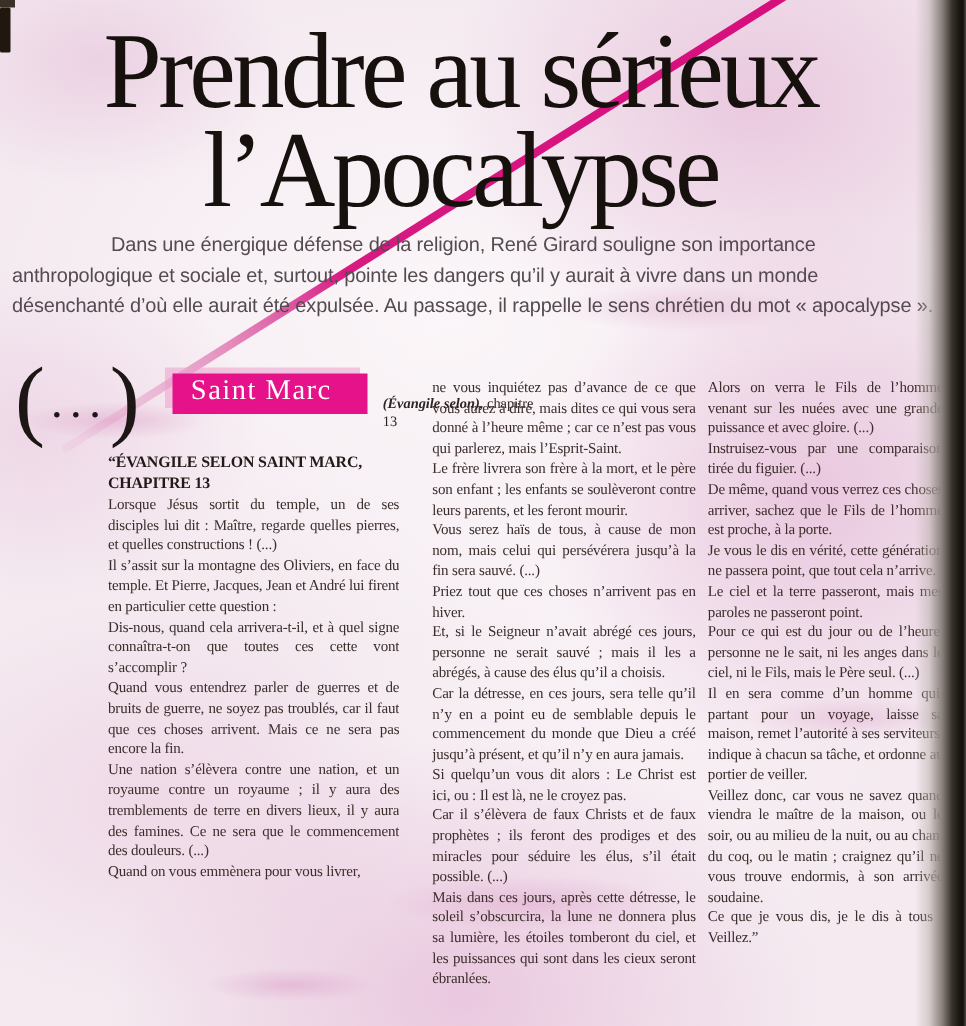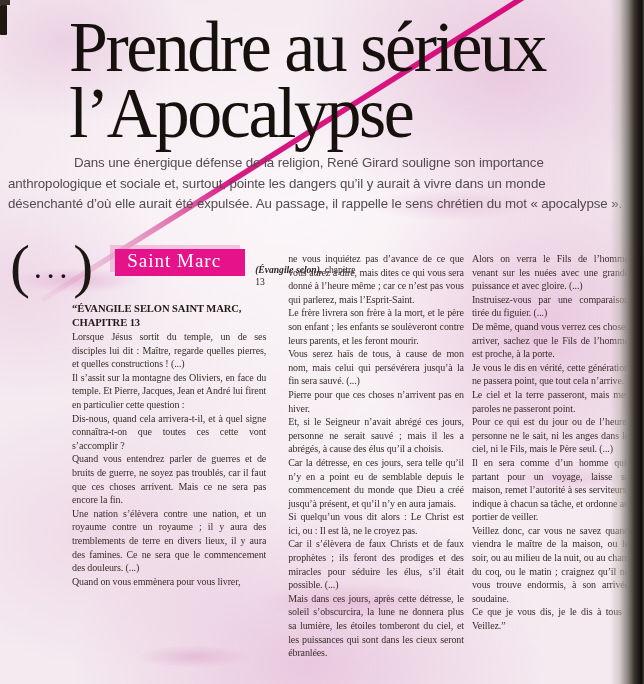--- a/index.html
+++ b/index.html
@@ -33,21 +33,21 @@
     position:absolute;top:0;right:0;width:34px;height:100%;z-index:6;
     background:linear-gradient(to right, rgba(186,177,173,0) 0%, rgba(186,177,173,.55) 28%,
       #8d8580 52%, #3a342f 72%, #1b1712 86%, #12100c 94%, #4e4944 100%);
   }
   .corner-mark{position:absolute;left:0;top:5px;width:7px;height:30px;background:#20180f;z-index:5;border-radius:1px;}
   .corner-dot{position:absolute;left:0;top:0;width:10px;height:5px;background:#3a3028;z-index:5;}
 
   .title{
     position:absolute;left:69px;top:14px;z-index:3;margin:0;
     font-family:"Liberation Serif", serif;font-weight:400;
-    font-size:72px;line-height:66px;letter-spacing:-2.5px;color:#17110e;
+    font-size:72px;line-height:66px;letter-spacing:-2.5px;color:#17110e;text-align:center;
   }
   .title-line{display:block;transform:scaleX(.97);transform-origin:left;}
 
   .intro{
     position:absolute;left:8px;top:153px;width:616px;z-index:3;margin:0;
     font-family:"Liberation Sans", sans-serif;
     font-size:13.3px;line-height:20.5px;letter-spacing:-.1px;
     color:#544a50;text-indent:66px;
   }
 
@@ -141,21 +141,21 @@
           <p>Quand vous entendrez parler de guerres et de bruits de guerre, ne soyez pas troublés, car il faut que ces choses arrivent. Mais ce ne sera pas encore la fin.</p>
           <p>Une nation s’élèvera contre une nation, et un royaume contre un royaume ; il y aura des tremblements de terre en divers lieux, il y aura des famines. Ce ne sera que le commencement des douleurs. (...)</p>
           <p>Quand on vous emmènera pour vous livrer,</p>
         </div>
     </div>
     <div class="col col2">
       <div class="paras">
           <p>ne vous inquiétez pas d’avance de ce que vous aurez à dire, mais dites ce qui vous sera donné à l’heure même ; car ce n’est pas vous qui parlerez, mais l’Esprit-Saint.</p>
           <p>Le frère livrera son frère à la mort, et le père son enfant ; les enfants se soulèveront contre leurs parents, et les feront mourir.</p>
           <p>Vous serez haïs de tous, à cause de mon nom, mais celui qui persévérera jusqu’à la fin sera sauvé. (...)</p>
-          <p>Pierre pour que ces choses n’arrivent pas en hiver.</p>
+          <p>Priez tout que ces choses n’arrivent pas en hiver.</p>
           <p>Et, si le Seigneur n’avait abrégé ces jours, personne ne serait sauvé ; mais il les a abrégés, à cause des élus qu’il a choisis.</p>
           <p>Car la détresse, en ces jours, sera telle qu’il n’y en a point eu de semblable depuis le commencement du monde que Dieu a créé jusqu’à présent, et qu’il n’y en aura jamais.</p>
           <p>Si quelqu’un vous dit alors : Le Christ est ici, ou : Il est là, ne le croyez pas.</p>
           <p>Car il s’élèvera de faux Christs et de faux prophètes ; ils feront des prodiges et des miracles pour séduire les élus, s’il était possible. (...)</p>
           <p>Mais dans ces jours, après cette détresse, le soleil s’obscurcira, la lune ne donnera plus sa lumière, les étoiles tomberont du ciel, et les puissances qui sont dans les cieux seront ébranlées.</p>
         </div>
     </div>
     <div class="col col3">
       <div class="paras">
           <p>Alors on verra le Fils de l’homme venant sur les nuées avec une grande puissance et avec gloire. (...)</p>

